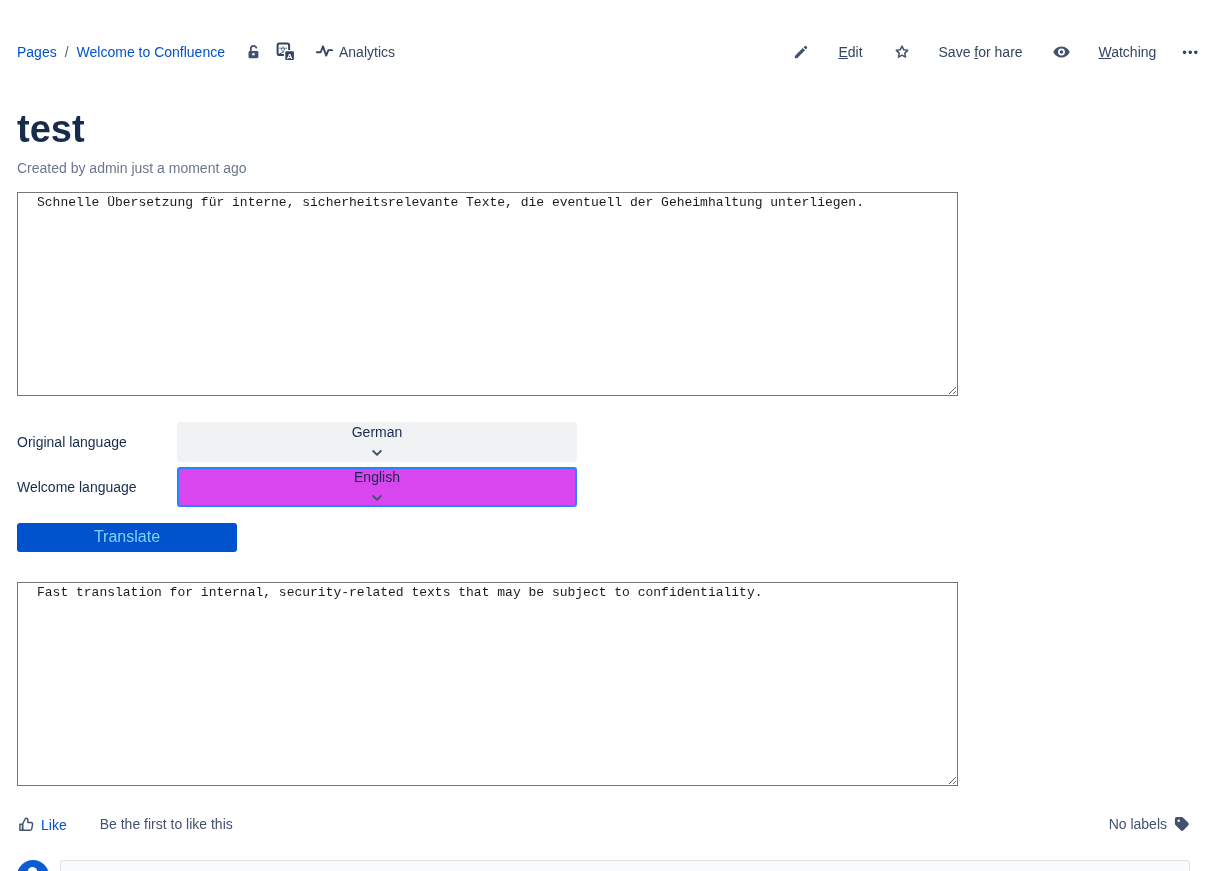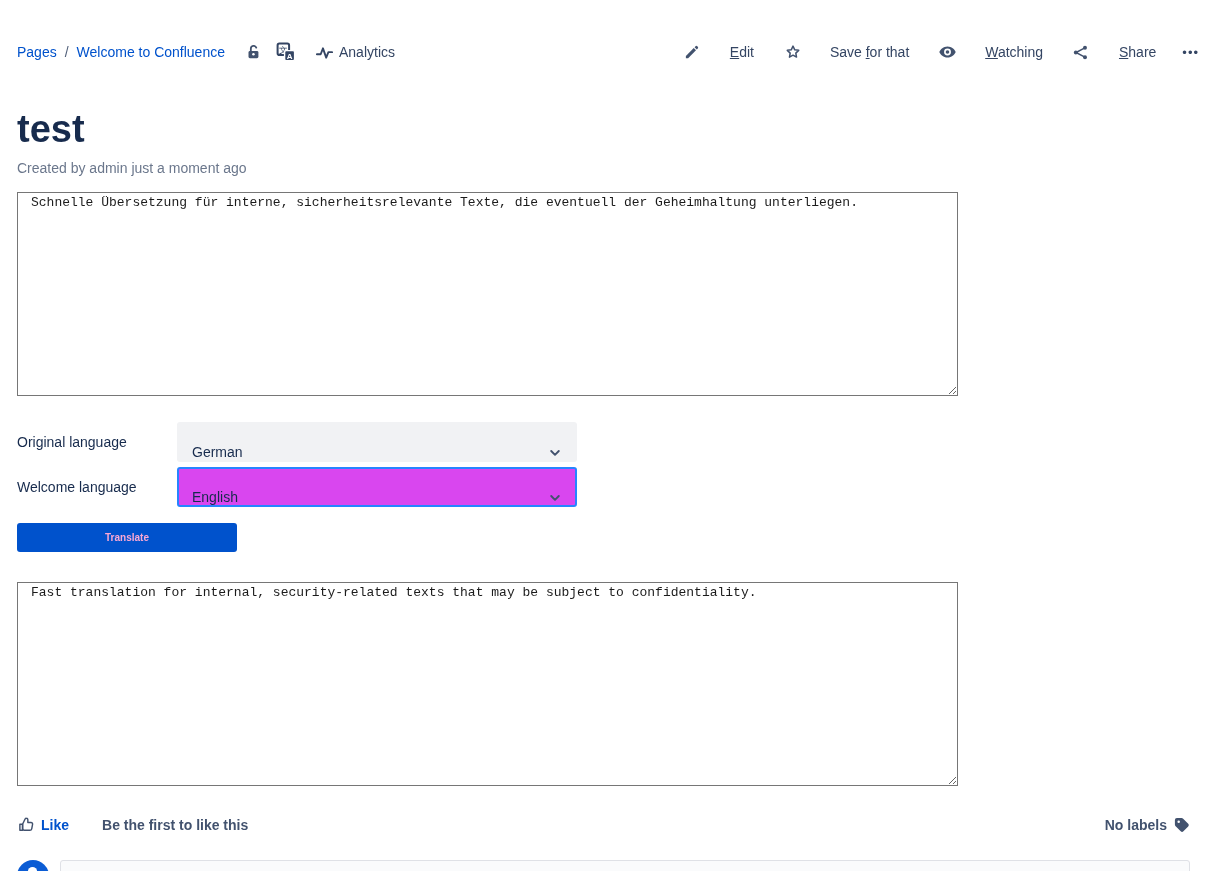--- a/index.html
+++ b/index.html
@@ -18,86 +18,86 @@
     justify-content: space-between;
     padding: 11px 16px 10px 17px;
     font-size: 14px;
   }
   .topbar-left, .topbar-right { display: flex; align-items: center; }
   .crumb-link { color: #0052CC; text-decoration: none; cursor: pointer; }
   .crumb-sep { color: #505F79; margin: 0 8px; }
   .crumb-icon { display: inline-flex; align-items: center; cursor: pointer; }
   .lock-gap { margin-left: 19px; }
   .xlate-gap { margin-left: 14px; }
-  .analytics-btn { display: inline-flex; align-items: flex-end; gap: 6px; margin-left: 20px; color: #344563; cursor: pointer; }
+  .analytics-btn { display: inline-flex; align-items: flex-start; gap: 6px; margin-left: 20px; color: #344563; cursor: pointer; }
   .action-btn { display: inline-flex; align-items: center; gap: 7px; color: #344563; cursor: pointer; margin-left: 30px; }
   .action-btn span { white-space: pre; }
   .ul { text-decoration: underline; }
   .more-btn { margin-left: 26px; color: #344563; font-size: 13px; letter-spacing: 1px; cursor: pointer; }
   
   .content { padding-left: 17px; }
   .page-title { font-size: 38px; font-weight: 700; margin: 6px 0 0 0; line-height: 1.1; color: #172B4D; }
   .byline { margin-top: 9px; font-size: 14px; color: #6B778C; }
   textarea.mono {
     display: block;
     box-sizing: border-box;
     width: 941px;
     height: 204px;
     margin-top: 16px;
     border: 1px solid #767676;
     background: #fff;
-    padding: 2px 13px;
+    padding: 2px 19px;
     font-family: "Liberation Mono", monospace;
     font-size: 13px;
     line-height: 1.25;
     color: #1b1b1b;
     resize: both;
     outline: none;
   }
   .lang-form { margin-top: 26px; }
   .lang-row { display: flex; align-items: center; margin-bottom: 5px; }
   .lang-label { width: 160px; font-size: 14px; color: #172B4D; }
   .select {
     box-sizing: border-box;
     width: 400px;
     height: 40px;
     display: flex;
-    align-items: flex-end;
+    align-items: center;
     justify-content: space-between;
     padding: 0 13px;
     background: #F1F2F4;
     border: 2px solid transparent;
     border-radius: 3px;
     font-size: 14px;
     color: #172B4D;
     cursor: pointer;
+    flex-direction: column;
   }
   .select.focused { background: #d946ef; border-color: #2684FF; }
   .translate-btn {
     margin-top: 11px;
     width: 220px;
     height: 29px;
     background: #0052CC;
-    color: #f9a8d4;
+    color: #7dd3fc;
     border: none;
     border-radius: 3px;
     font-family: "Liberation Sans", sans-serif;
-    font-size: 10px;
-    font-weight: 700;
+    font-size: 16px;
+    font-weight: 400;
     cursor: pointer;
   }
   textarea.mono.second { margin-top: 30px; }
   
   .footer-row {
     width: 1173px;
     margin-top: 30px;
     display: flex;
-    align-items: center;
+    align-items: flex-start;
     font-size: 14px;
-    font-weight: bold;
   }
   .like-btn { display: inline-flex; align-items: center; gap: 6px; color: #0052CC; cursor: pointer; }
   .like-hint { margin-left: 33px; color: #42526E; }
   .labels-right { margin-left: auto; display: inline-flex; align-items: center; gap: 7px; color: #42526E; cursor: pointer; }
   
   .comment-row { width: 1173px; margin-top: 26px; display: flex; align-items: flex-start; gap: 11px; }
   .avatar { width: 32px; height: 32px; flex: 0 0 auto; cursor: pointer; }
   textarea.comment-box {
     box-sizing: border-box;
     flex: 1;
@@ -163,44 +163,33 @@
         </span>
         <span><span></span><span class="ul">E</span><span>dit</span></span>
       </span>
 
       <span class="action-btn">
         <span>
           <svg width="18" height="18" viewBox="0 0 24 24">
             <path d="M12 4.2 l2.35 4.9 5.25.72 -3.85 3.7.95 5.3 -4.7 -2.55 -4.7 2.55.95 -5.3 -3.85 -3.7 5.25 -.72 z" fill="none" stroke="#42526E" stroke-width="2" stroke-linejoin="round"></path>
           </svg>
         </span>
-        <span><span>Save </span><span class="ul">f</span><span>or that</span></span>
+        <span><span>Save </span><span class="ul">f</span><span>or hare</span></span>
       </span>
 
       <span class="action-btn">
         <span>
           <svg width="17" height="12" viewBox="0 0 20 13">
             <path d="M10 0 C5.2 0 1.7 3.3 0.4 6.5 1.7 9.7 5.2 13 10 13 14.8 13 18.3 9.7 19.6 6.5 18.3 3.3 14.8 0 10 0 Z" fill="#42526E"></path>
             <circle cx="10" cy="6.5" r="3.1" fill="#42526E" stroke="#fff" stroke-width="1.9"></circle>
           </svg>
         </span>
         <span><span></span><span class="ul">W</span><span>atching</span></span>
       </span>
 
-      <span class="action-btn">
-        <span>
-          <svg width="15" height="15" viewBox="0 0 16 16">
-            <path d="M12.6 3 L3.2 8 L12.6 13" stroke="#42526E" stroke-width="1.6" fill="none"></path>
-            <circle cx="12.8" cy="2.9" r="2.1" fill="#42526E"></circle>
-            <circle cx="12.8" cy="13.1" r="2.1" fill="#42526E"></circle>
-            <circle cx="3" cy="8" r="2.1" fill="#42526E"></circle>
-          </svg>
-        </span>
-        <span><span></span><span class="ul">S</span><span>hare</span></span>
-      </span>
 
       <span class="more-btn">•••</span>
     </div>
   </div>
 
   <div class="content">
     <h1 class="page-title">test</h1>
     <div class="byline">Created by admin just a moment ago</div>
 
     <textarea class="mono" spellcheck="false" style="">Schnelle Übersetzung für interne, sicherheitsrelevante Texte, die eventuell der Geheimhaltung unterliegen.</textarea>

